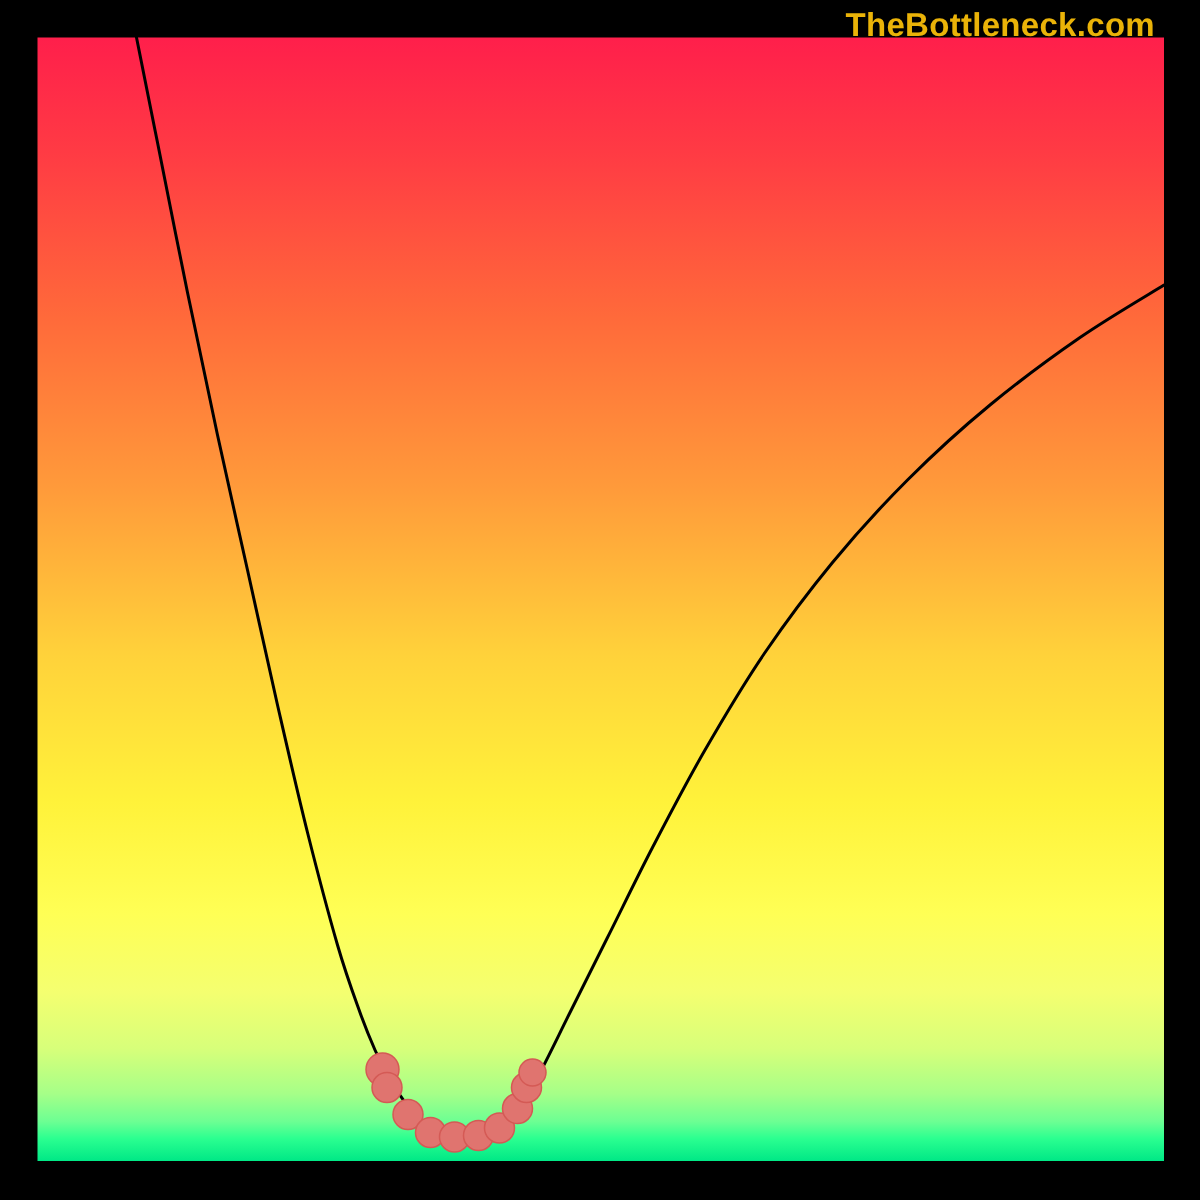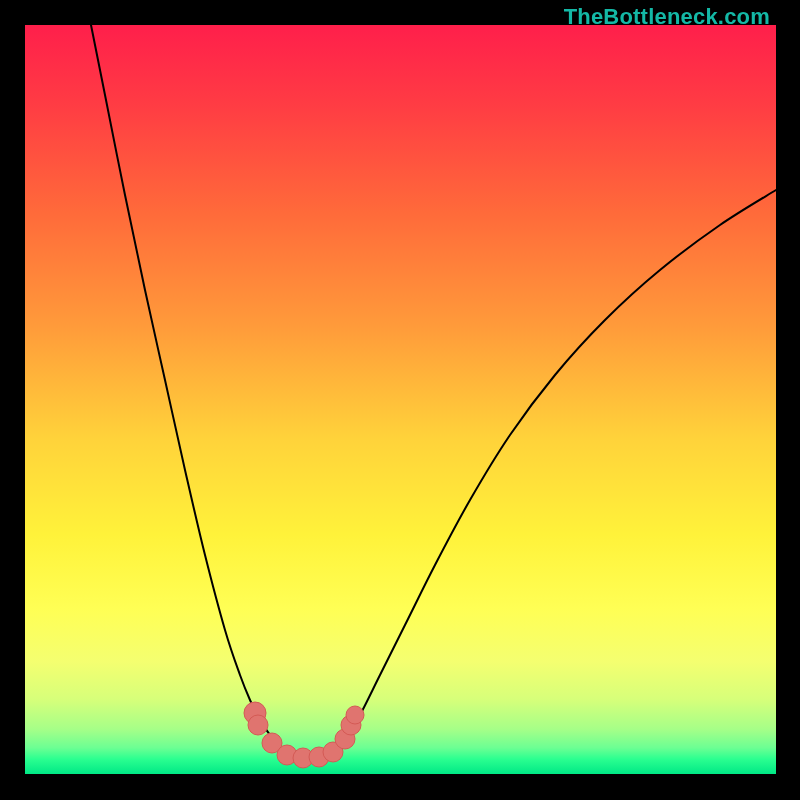--- a/index.html
+++ b/index.html
@@ -24,21 +24,21 @@
     left: 0;
     top: 0;
     width: 751px;
     height: 749px;
     
   }
   .attribution {
     position: absolute;
     top: 4px;
     right: 30px;
-    color: #14b8a6;
+    color: #eab308;
     font-size: 22px;
     font-weight: 600;
     letter-spacing: 0.2px;
     user-select: none;
   }
   svg.curves {
     position: absolute;
     left: 0;
     top: 0;
     width: 751px;

